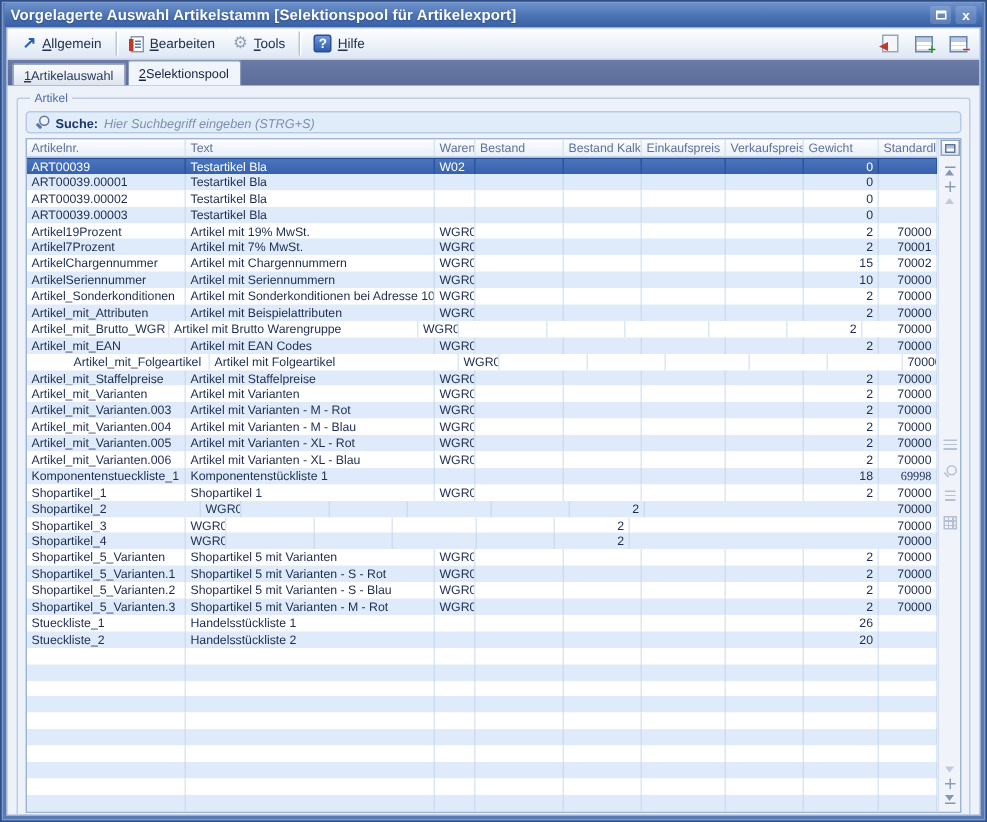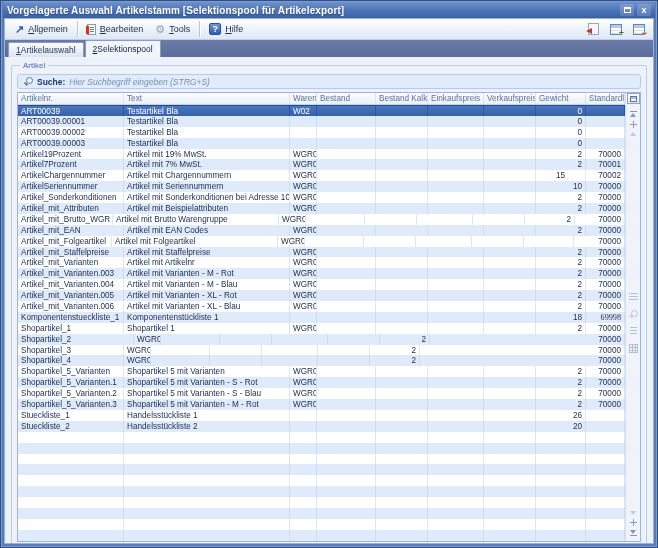--- a/index.html
+++ b/index.html
@@ -339,21 +339,21 @@
                   <div class="cell num" style="flex: 1 1 0%;">70001</div>
                 </div>
                 <div class="row">
                   <div class="cell" style="width: 106px;">ArtikelChargennummer</div>
                   <div class="cell" style="width: 166px;">Artikel mit Chargennummern</div>
                   <div class="cell" style="width: 27px;">WGR01</div>
                   <div class="cell" style="width: 59px;"></div>
                   <div class="cell" style="width: 52px;"></div>
                   <div class="cell" style="width: 56px;"></div>
                   <div class="cell" style="width: 52px;"></div>
-                  <div class="cell num" style="width: 50px; text-align: center;">15</div>
+                  <div class="cell num" style="width: 50px;">15</div>
                   <div class="cell num" style="flex: 1 1 0%;">70002</div>
                 </div>
                 <div class="row alt">
                   <div class="cell" style="width: 106px;">ArtikelSeriennummer</div>
                   <div class="cell" style="width: 166px;">Artikel mit Seriennummern</div>
                   <div class="cell" style="width: 27px;">WGR01</div>
                   <div class="cell" style="width: 59px;"></div>
                   <div class="cell" style="width: 52px;"></div>
                   <div class="cell" style="width: 56px;"></div>
                   <div class="cell" style="width: 52px;"></div>
@@ -398,21 +398,21 @@
                   <div class="cell" style="width: 166px;">Artikel mit EAN Codes</div>
                   <div class="cell" style="width: 27px;">WGR01</div>
                   <div class="cell" style="width: 59px;"></div>
                   <div class="cell" style="width: 52px;"></div>
                   <div class="cell" style="width: 56px;"></div>
                   <div class="cell" style="width: 52px;"></div>
                   <div class="cell num" style="width: 50px;">2</div>
                   <div class="cell num" style="flex: 1 1 0%;">70000</div>
                 </div>
                 <div class="row">
-                  <div class="cell" style="width: 94px;">Artikel_mit_Folgeartikel</div>
+                  <div class="cell" style="width: 94px; margin-left: 28px;">Artikel_mit_Folgeartikel</div>
                   <div class="cell" style="width: 166px;">Artikel mit Folgeartikel</div>
                   <div class="cell" style="width: 27px;">WGR01</div>
                   <div class="cell" style="width: 59px;"></div>
                   <div class="cell" style="width: 52px;"></div>
                   <div class="cell" style="width: 56px;"></div>
                   <div class="cell" style="width: 52px;"></div>
                   <div class="cell num" style="width: 50px;"></div>
                   <div class="cell num" style="flex: 1 1 0%;">70000</div>
                 </div>
                 <div class="row alt">
@@ -421,21 +421,21 @@
                   <div class="cell" style="width: 27px;">WGR01</div>
                   <div class="cell" style="width: 59px;"></div>
                   <div class="cell" style="width: 52px;"></div>
                   <div class="cell" style="width: 56px;"></div>
                   <div class="cell" style="width: 52px;"></div>
                   <div class="cell num" style="width: 50px;">2</div>
                   <div class="cell num" style="flex: 1 1 0%;">70000</div>
                 </div>
                 <div class="row">
                   <div class="cell" style="width: 106px;">Artikel_mit_Varianten</div>
-                  <div class="cell" style="width: 166px;">Artikel mit Artikelnr</div>
+                  <div class="cell" style="width: 166px;">Artikel mit Varianten</div>
                   <div class="cell" style="width: 27px;">WGR01</div>
                   <div class="cell" style="width: 59px;"></div>
                   <div class="cell" style="width: 52px;"></div>
                   <div class="cell" style="width: 56px;"></div>
                   <div class="cell" style="width: 52px;"></div>
                   <div class="cell num" style="width: 50px;">2</div>
                   <div class="cell num" style="flex: 1 1 0%;">70000</div>
                 </div>
                 <div class="row alt">
                   <div class="cell" style="width: 106px;">Artikel_mit_Varianten.003</div>

